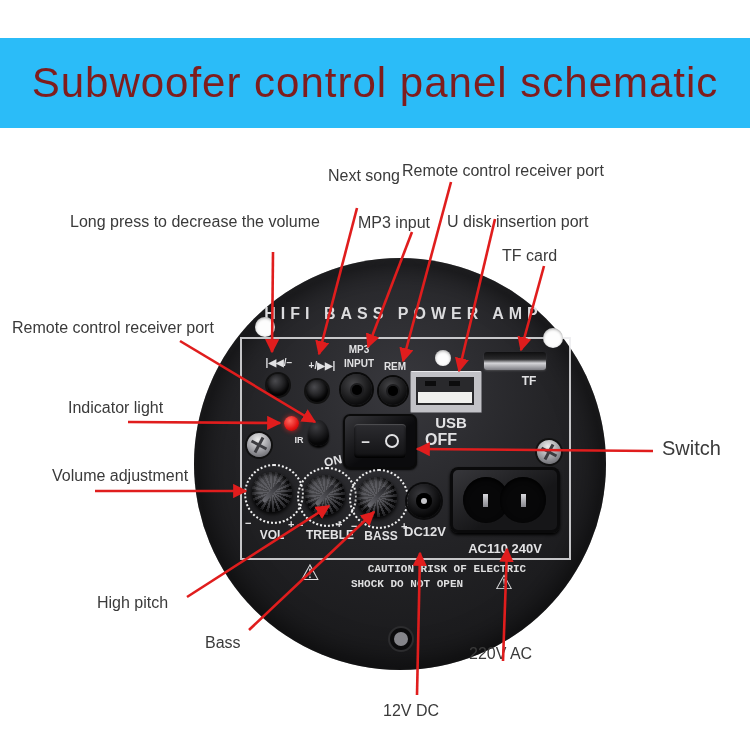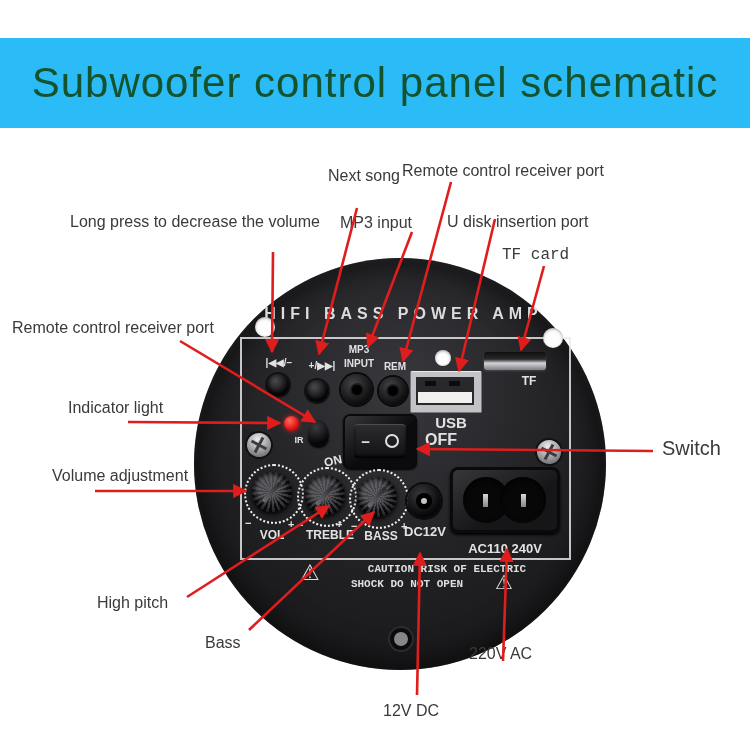--- a/index.html
+++ b/index.html
@@ -1,21 +1,21 @@
 <!DOCTYPE html>
 <html><head>
 <meta charset="utf-8">
 <style>
   html,body{margin:0;padding:0;background:#ffffff;}
   .stage{position:relative;width:750px;height:750px;background:#ffffff;overflow:hidden;
          font-family:"Liberation Sans", sans-serif;}
   
   .banner{position:absolute;left:0;top:38px;width:750px;height:90px;background:#2bbcf8;
           display:flex;align-items:center;justify-content:center;}
-  .banner h1{margin:0;font-size:42px;font-weight:400;color:#14532d;letter-spacing:1px;white-space:nowrap;}
+  .banner h1{margin:0;font-size:42px;font-weight:400;color:#7f1d1d;letter-spacing:1px;white-space:nowrap;}
   
   .board{position:absolute;left:194px;top:258px;width:412px;height:412px;border-radius:50%;
          background:radial-gradient(circle at 50% 32%, #38383d 0%, #232326 45%, #1a1a1c 78%, #252528 100%);
          box-shadow:inset 0 0 34px rgba(0,0,0,.8), inset 0 2px 6px rgba(255,255,255,.08);}
   .frame{position:absolute;left:240px;top:337px;width:327px;height:219px;
          border:2px solid rgba(235,235,238,.82);}
   .btitle{position:absolute;left:240px;top:305px;width:327px;text-align:center;color:#dcdcde;
           font-size:16px;font-weight:bold;letter-spacing:5px;white-space:nowrap;}
   .bprint{position:absolute;color:#e2e2e4;font-weight:bold;white-space:nowrap;text-align:center;}
   
@@ -183,23 +183,23 @@
   <div class="bprint caution" style="left:322px;top:578px;width:170px;font-size:11px;">SHOCK DO NOT OPEN</div>
   <span class="warn" style="left:495px;top:570px;font-size:20px;position:absolute;">⚠</span>
 
   <div class="lbl r" style="right:350px;top:166px;">
     <div>Next song</div>
   </div>
   <div class="lbl" style="left:402px;top:161px;">Remote control receiver port</div>
   <div class="lbl r" style="right:430px;top:212px;">
     <div>Long press to decrease the volume</div>
   </div>
-  <div class="lbl" style="left:340px;top:213px;">MP3 input</div>
+  <div class="lbl" style="left:358px;top:213px;">MP3 input</div>
   <div class="lbl" style="left:447px;top:204px;margin-top:8px;">U disk insertion port</div>
-  <div class="lbl" style="left:502px;top:246px;font-family:Liberation Mono, monospace;">TF card</div>
+  <div class="lbl" style="left:502px;top:246px;">TF card</div>
   <div class="lbl" style="left:12px;top:318px;">Remote control receiver port</div>
   <div class="lbl" style="left:68px;top:398px;">Indicator light</div>
   <div class="lbl" style="left:32px;top:466px;margin-left:20px;">Volume adjustment</div>
   <div class="lbl" id="lbl-switch" style="left:662px;top:439px;">Switch</div>
   <div class="lbl" style="left:97px;top:593px;text-align:right;">High pitch</div>
   <div class="lbl" style="left:205px;top:633px;">Bass</div>
   <div class="lbl" style="left:469px;top:644px;">220V AC</div>
   <div class="lbl" style="left:383px;top:701px;">12V DC</div>
 
   <svg class="overlay" width="750" height="750">

